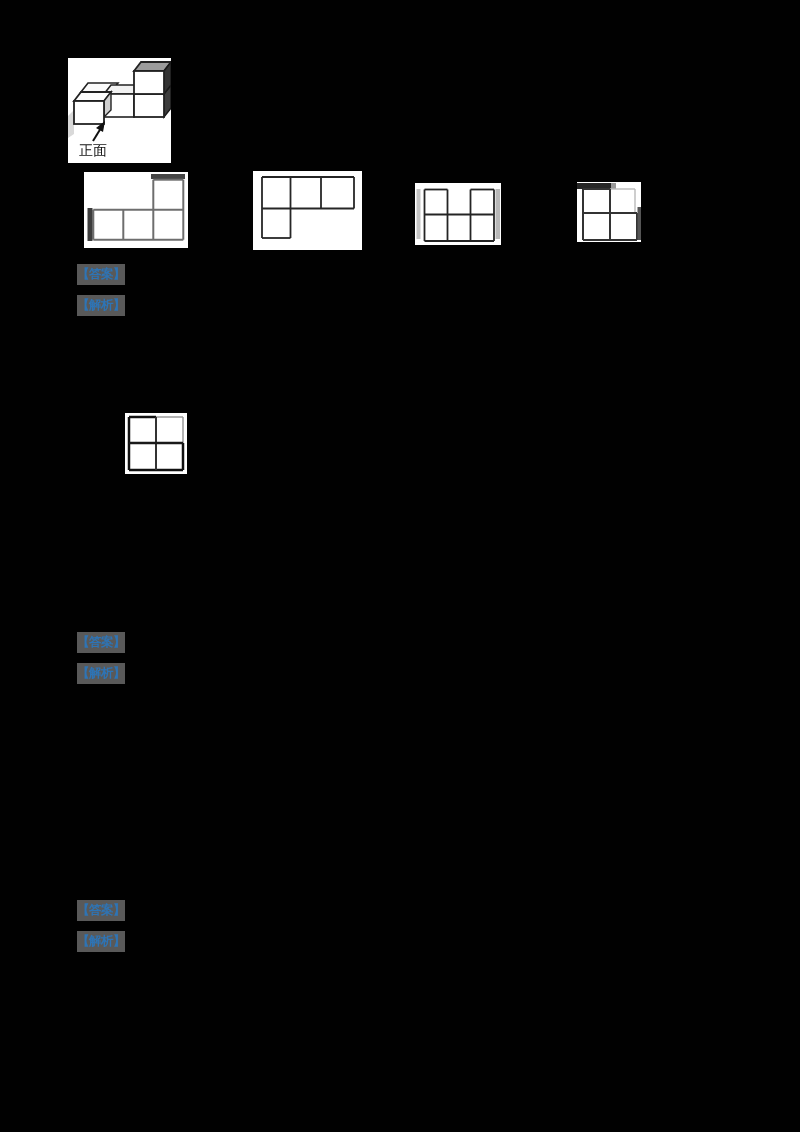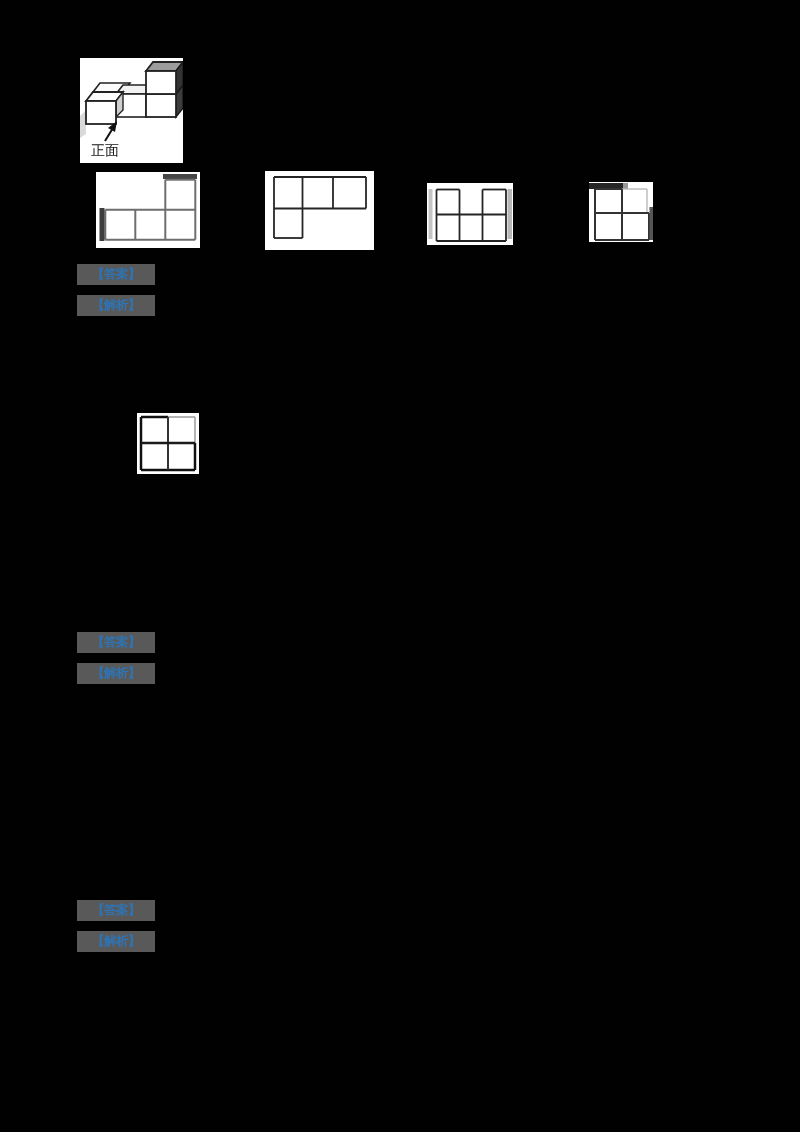--- a/index.html
+++ b/index.html
@@ -11,31 +11,30 @@
   .page {
     position: relative;
     width: 800px;
     height: 1132px;
     background: #010101;
     overflow: hidden;
   }
   .fig-box {
     position: absolute;
     background: #ffffff;
-    margin-left: 12px;
   }
   .fig-box svg { display: block; }
   .qa-label {
     position: absolute;
     display: inline-block;
     background: #595959;
     color: #2E74B5;
     font-size: 12.5px;
     line-height: 17px;
-    padding: 2px 15px;
+    padding: 2px 0;
     font-weight: bold;
     letter-spacing: -0.5px;
     white-space: nowrap;
   }
 </style>
 </head>
 <body>
 
 <div class="page">
 

